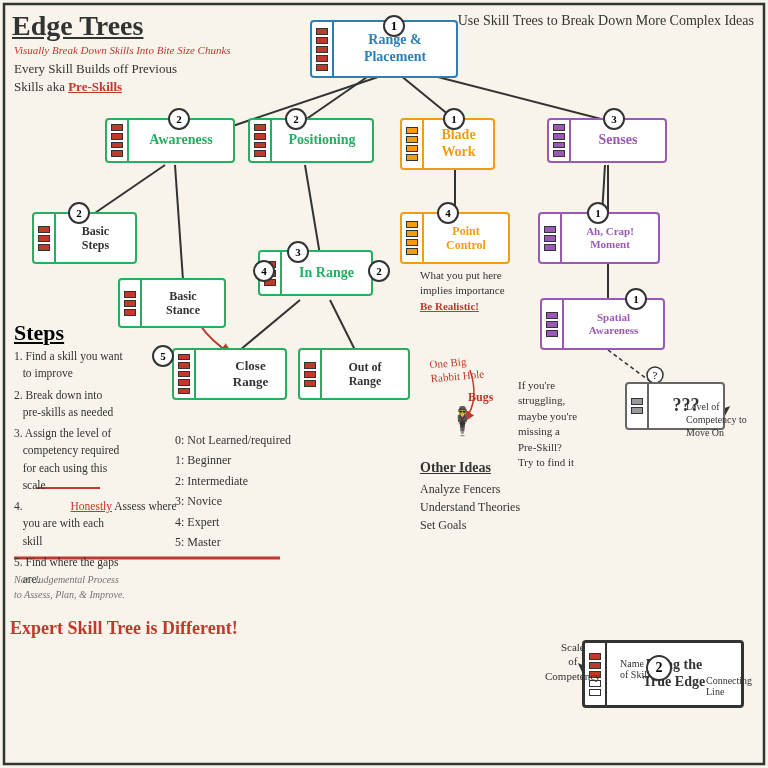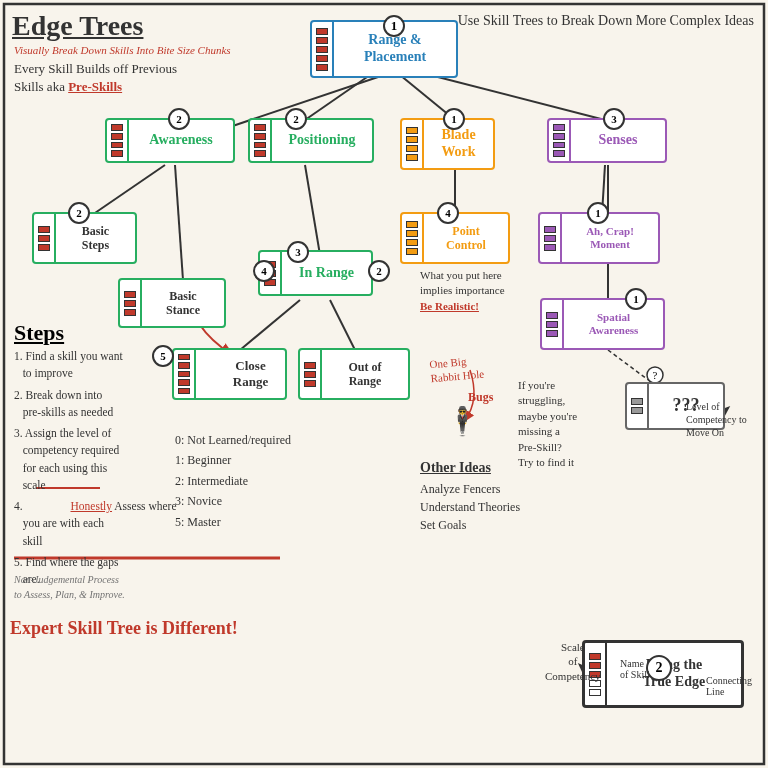--- a/index.html
+++ b/index.html
@@ -336,20 +336,21 @@
   <div style="margin-top:4px;">3. Assign the level of<br>&nbsp;&nbsp;&nbsp;competency required<br>&nbsp;&nbsp;&nbsp;for each using this<br>&nbsp;&nbsp;&nbsp;scale</div>
   <div style="margin-top:4px;">4. <span style="text-decoration:underline;color:#c0392b;padding-left:45px;">Honestly</span> Assess where<br>&nbsp;&nbsp;&nbsp;you are with each<br>&nbsp;&nbsp;&nbsp;skill</div>
   <div style="margin-top:4px;">5. Find where the gaps<br>&nbsp;&nbsp;&nbsp;are.</div>
 </div>
 
 <div style="position:absolute;left:175px;top:430px;font-size:12px;font-family:'Comic Sans MS',cursive;color:#333;line-height:1.7;">
   <div>0: Not Learned/required</div>
   <div>1: Beginner</div>
   <div>2: Intermediate</div>
   <div>3: Novice</div>
+  <div>4: Expert</div>
   <div>5: Master</div>
 </div>
 
 <div style="position:absolute;left:420px;top:268px;font-size:11px;font-family:'Comic Sans MS',cursive;color:#333;line-height:1.4;">
   What you put here<br>implies importance<br><span style="color:#c0392b;font-weight:bold;text-decoration:underline;">Be Realistic!</span>
 </div>
 
 <div style="position:absolute;left:430px;top:355px;font-size:11px;font-family:'Comic Sans MS',cursive;color:#c0392b;line-height:1.3;transform:rotate(-5deg);">One Big<br>Rabbit Hole</div>
 
 <div style="position:absolute;left:468px;top:390px;font-size:12px;font-family:'Comic Sans MS',cursive;color:#c0392b;font-weight:bold;">Bugs</div>

